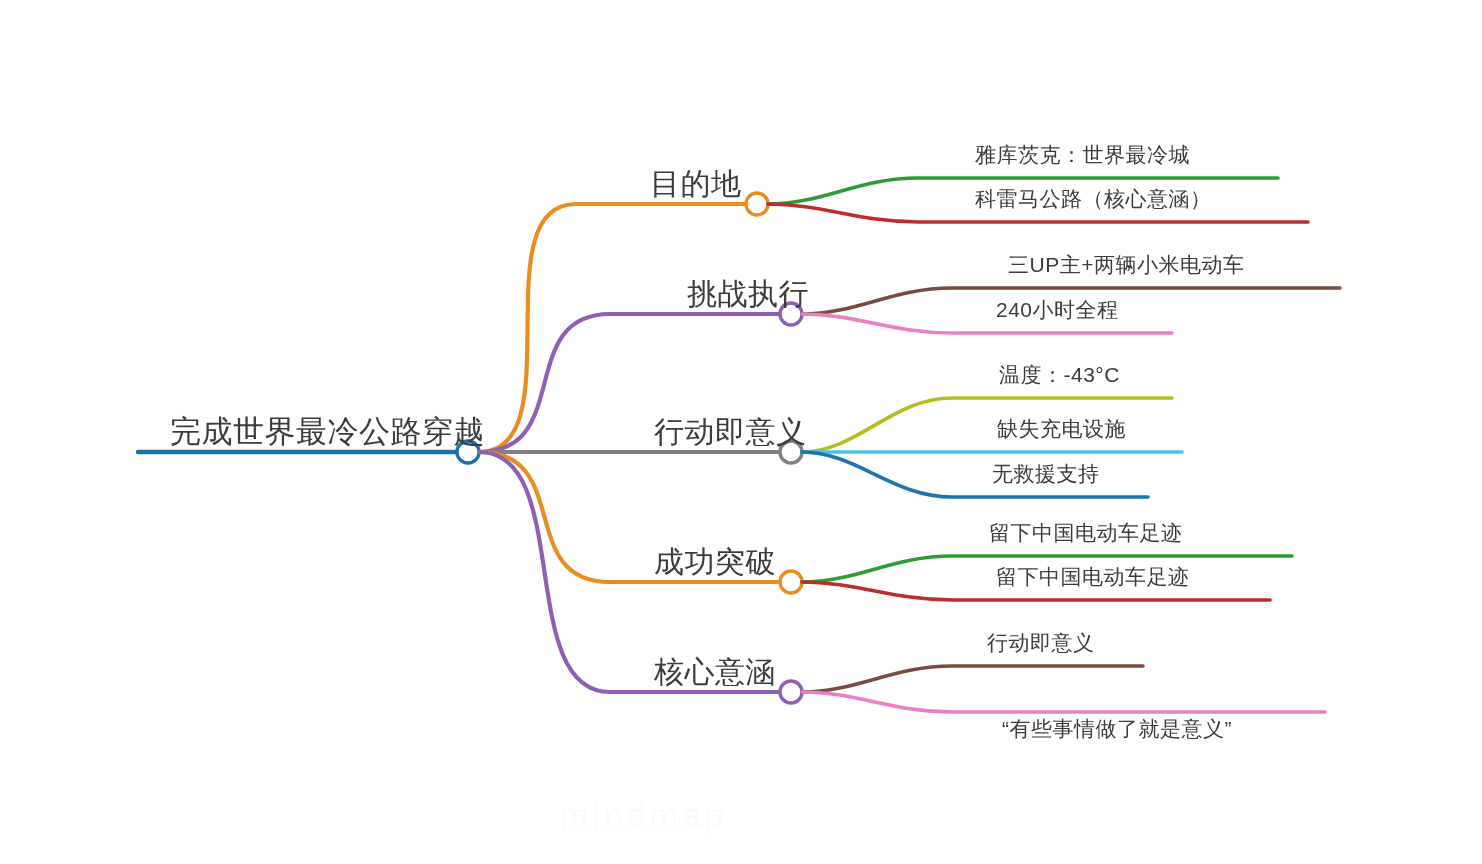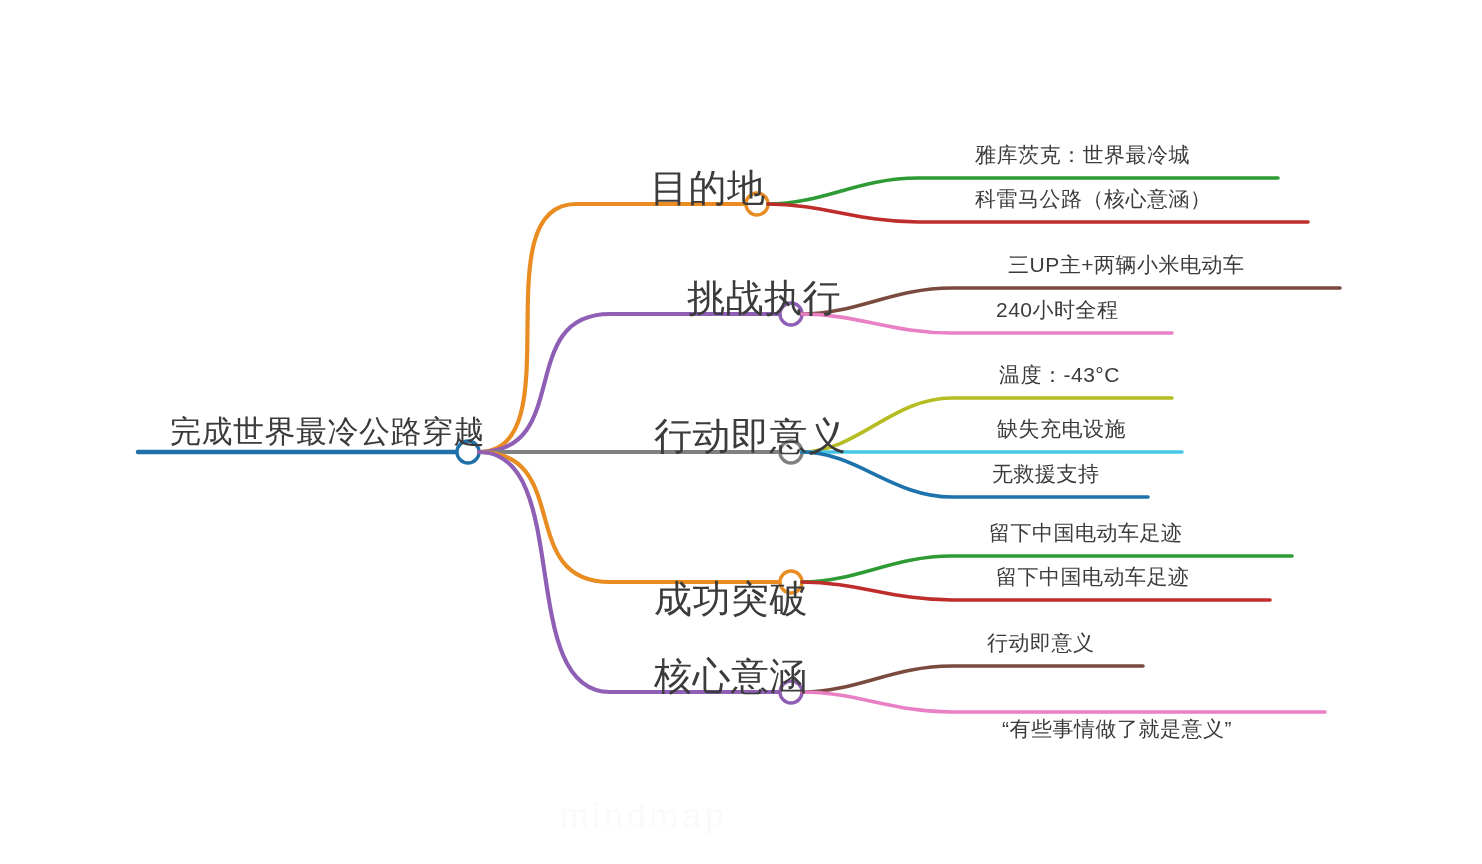--- a/index.html
+++ b/index.html
@@ -16,21 +16,21 @@
   svg{position:absolute;left:0;top:0;width:1482px;height:864px;}
   .node-label{
     position:absolute;
     color:#3b3b3b;
     white-space:nowrap;
     line-height:1;
     font-weight:400;
     letter-spacing:0.5px;
   }
   .root-label{font-size:31px;}
-  .branch-label{font-size:38px;}
+  .branch-label{font-size:30px;}
   .leaf-label{font-size:21px;}
   .watermark{
     position:absolute;
     left:560px;top:796px;
     width:360px;height:48px;
     font-size:34px;
     color:#fafafa;
     letter-spacing:4px;
     white-space:nowrap;
     user-select:none;
@@ -70,21 +70,21 @@
       <div class="node-label branch-label" style="left: 650px; top: 169px;">目的地</div>
       <div class="node-label leaf-label" style="left: 975px; top: 144px;">雅库茨克：世界最冷城</div>
       <div class="node-label leaf-label" style="left: 975px; top: 188px;">科雷马公路（核心意涵）</div>
       <div class="node-label branch-label" style="left: 654px; top: 279px; margin-left: 33px;">挑战执行</div>
       <div class="node-label leaf-label" style="left: 1008px; top: 254px;">三UP主+两辆小米电动车</div>
       <div class="node-label leaf-label" style="left: 996px; top: 299px;">240小时全程</div>
       <div class="node-label branch-label" style="left: 654px; top: 417px;">行动即意义</div>
       <div class="node-label leaf-label" style="left: 999px; top: 364px;">温度：-43°C</div>
       <div class="node-label leaf-label" style="left: 997px; top: 418px;">缺失充电设施</div>
       <div class="node-label leaf-label" style="left: 992px; top: 463px;">无救援支持</div>
-      <div class="node-label branch-label" style="left: 654px; top: 547px; margin-top: 33px;">成功突破</div>
+      <div class="node-label branch-label" style="left: 654px; top: 547px;">成功突破</div>
       <div class="node-label leaf-label" style="left: 989px; top: 522px;">留下中国电动车足迹</div>
       <div class="node-label leaf-label" style="left: 996px; top: 566px;">留下中国电动车足迹</div>
       <div class="node-label branch-label" style="left: 654px; top: 657px;">核心意涵</div>
       <div class="node-label leaf-label" style="left: 987px; top: 632px;">行动即意义</div>
       <div class="node-label leaf-label" style="left: 1002px; top: 718px;">“有些事情做了就是意义”</div>
     </div>
   <div class="watermark">mindmap</div>
 </div>
 
 </body></html>

